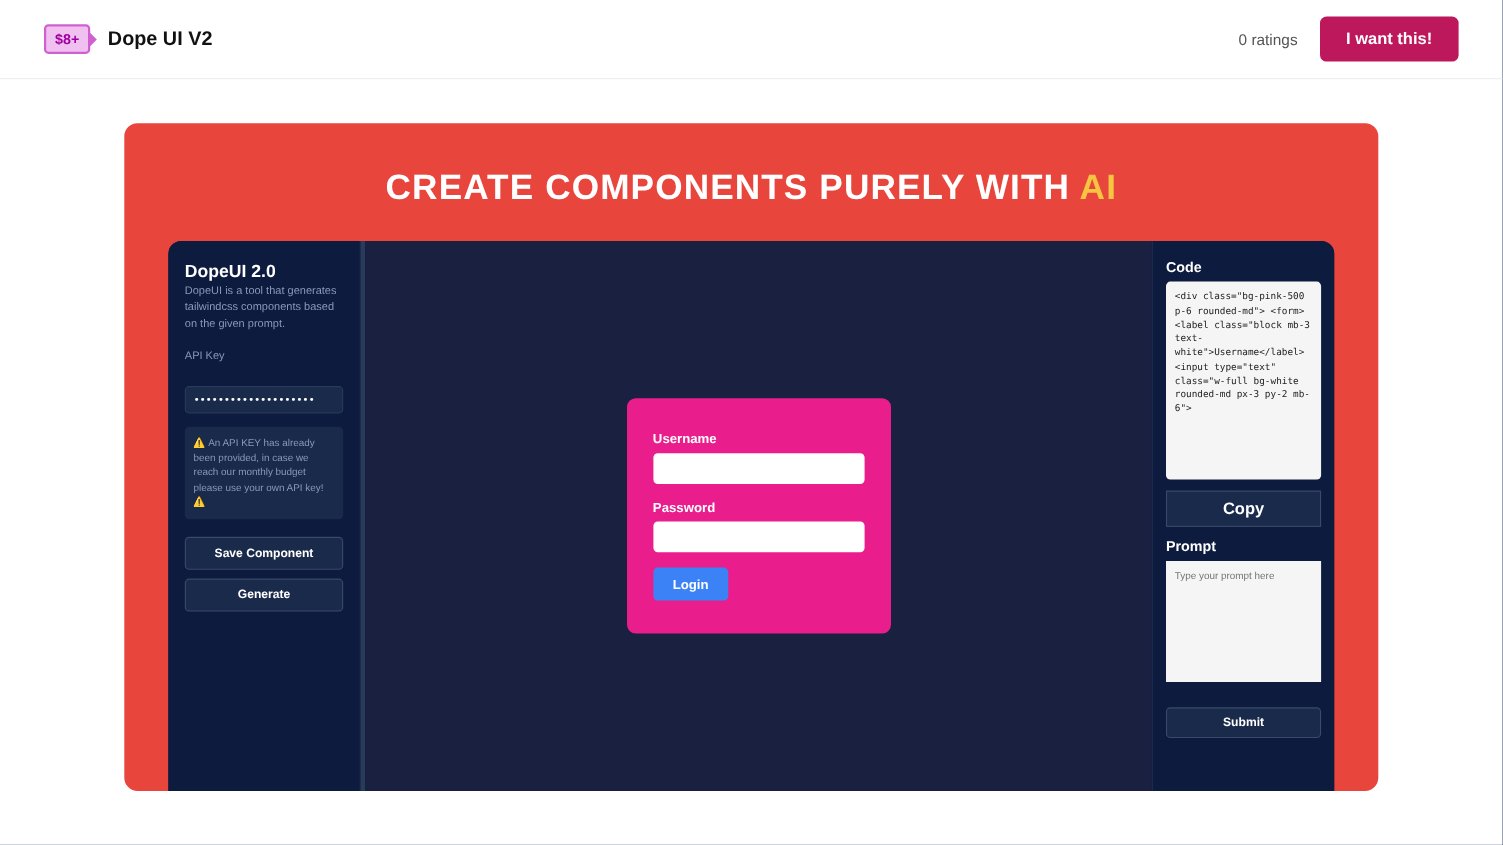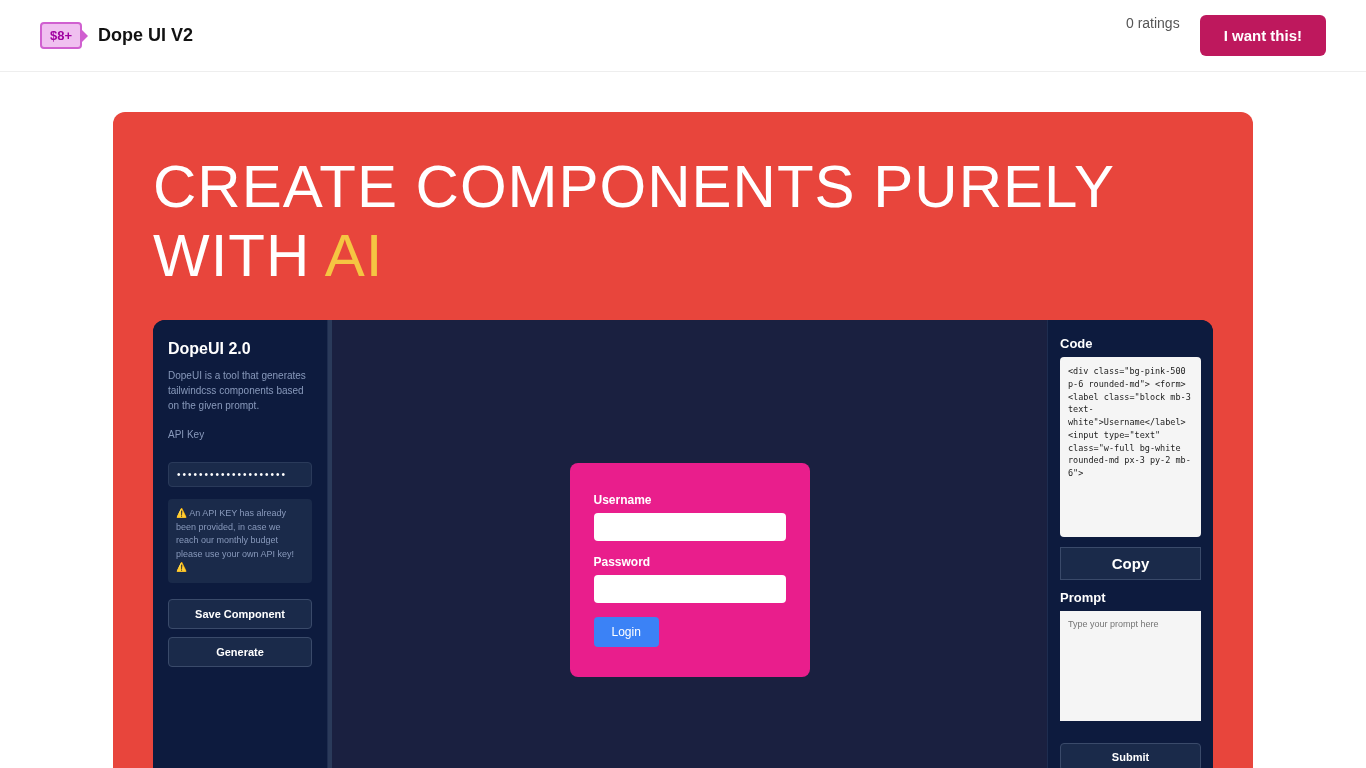--- a/index.html
+++ b/index.html
@@ -63,22 +63,23 @@
     
     .hero {
       background: #e8453c;
       margin: 40px 113px;
       border-radius: 12px;
       padding: 40px 40px 0 40px;
       min-height: 580px;
       overflow: hidden;
     }
     .hero-title {
-      font-size: 60px;
-      font-weight: 400;
+      text-align: center;
+      font-size: 32px;
+      font-weight: 700;
       color: #fff;
       letter-spacing: 1px;
       text-transform: uppercase;
       margin-bottom: 30px;
     }
     .hero-title .ai-word {
       color: #f5c542;
     }
 
     
@@ -95,21 +96,20 @@
       width: 175px;
       background: #0d1b3e;
       border-right: 1px solid #1e2d50;
       padding: 20px 15px;
       flex-shrink: 0;
     }
     .sidebar-title {
       color: #fff;
       font-size: 16px;
       font-weight: 700;
-      margin-bottom: 10px;
     }
     .sidebar-desc {
       color: #8899bb;
       font-size: 10px;
       line-height: 1.5;
       margin-bottom: 16px;
     }
     .sidebar-label {
       color: #8899bb;
       font-size: 10px;
@@ -184,21 +184,21 @@
       margin-bottom: 14px;
       outline: none;
     }
     .login-card-btn {
       background: #3b82f6;
       color: #fff;
       border: none;
       border-radius: 4px;
       padding: 8px 18px;
       font-size: 12px;
-      font-weight: 400;
+      font-weight: 700;
       cursor: pointer;
     }
 
     
     .code-panel {
       width: 166px;
       background: #0d1b3e;
       border-left: 1px solid #1e2d50;
       padding: 16px 12px;
       flex-shrink: 0;
@@ -267,21 +267,21 @@
     }
   </style>
 </head>
 <body>
 
 <header class="header">
   <div class="header-left">
     <div class="price-badge">$8+</div>
     <span class="site-title">Dope UI V2</span>
   </div>
-  <div style="display:flex;align-items:flex-start;gap:20px;">
+  <div style="display:flex;align-items:center;gap:20px;">
     <span class="ratings-text">0 ratings</span>
     <button class="want-btn">I want this!</button>
   </div>
 </header>
 
 <section class="hero">
   <h1 class="hero-title">
     <span>CREATE COMPONENTS PURELY WITH </span><span class="ai-word">AI</span>
   </h1>
 

